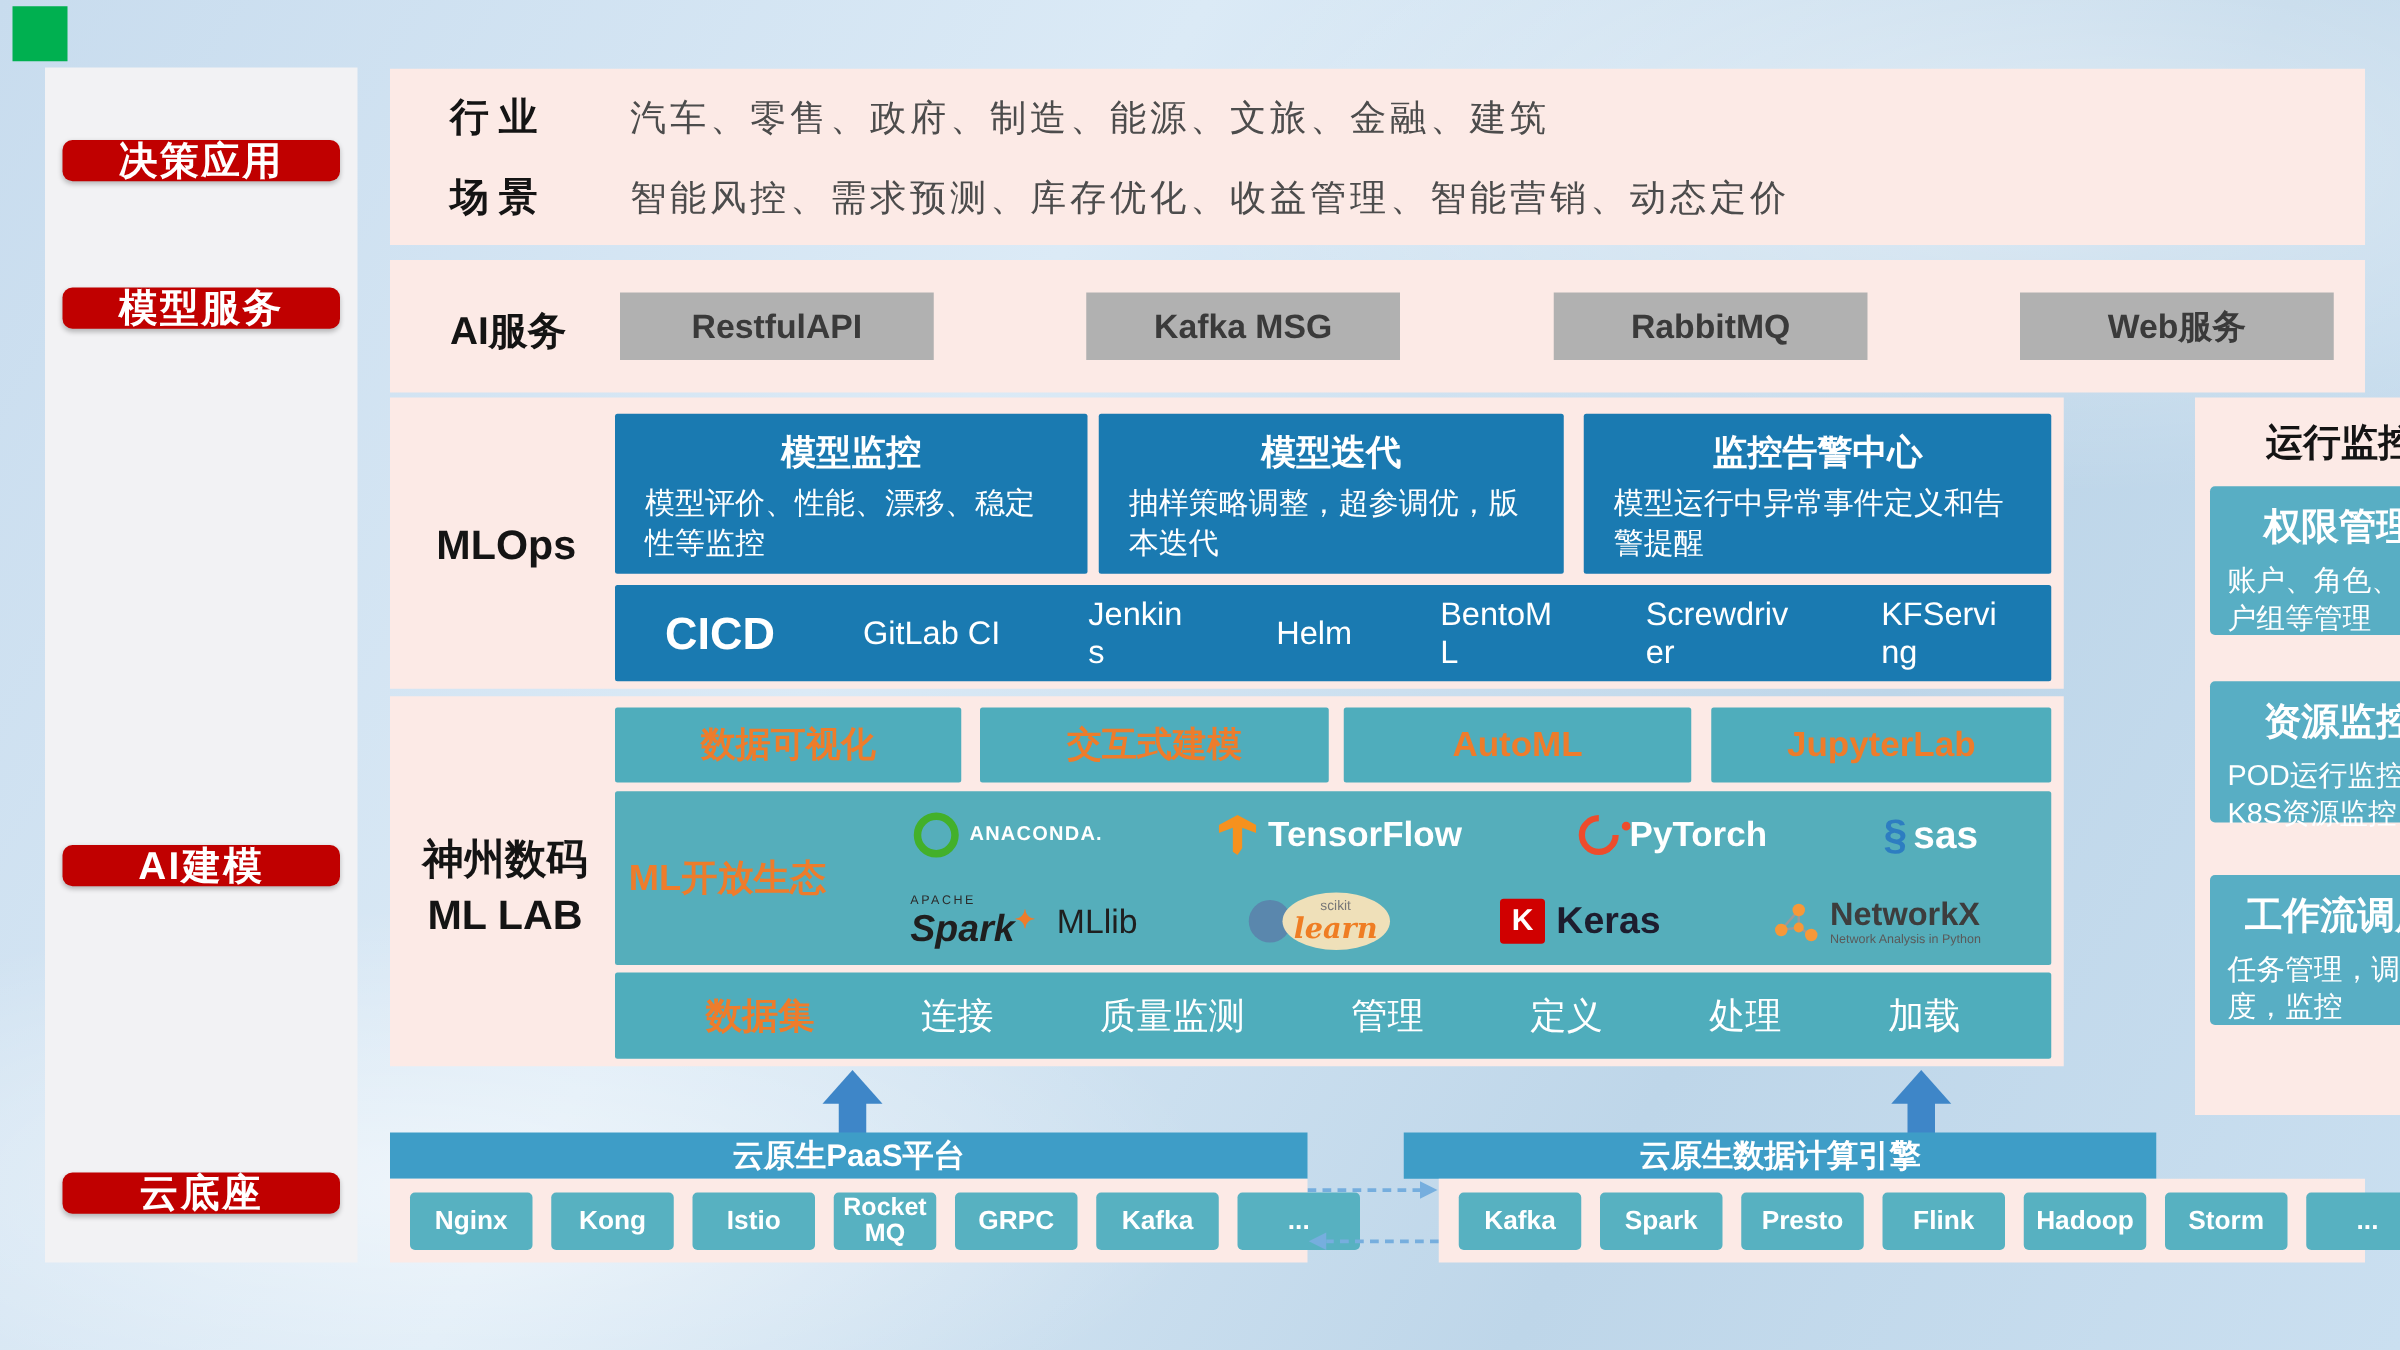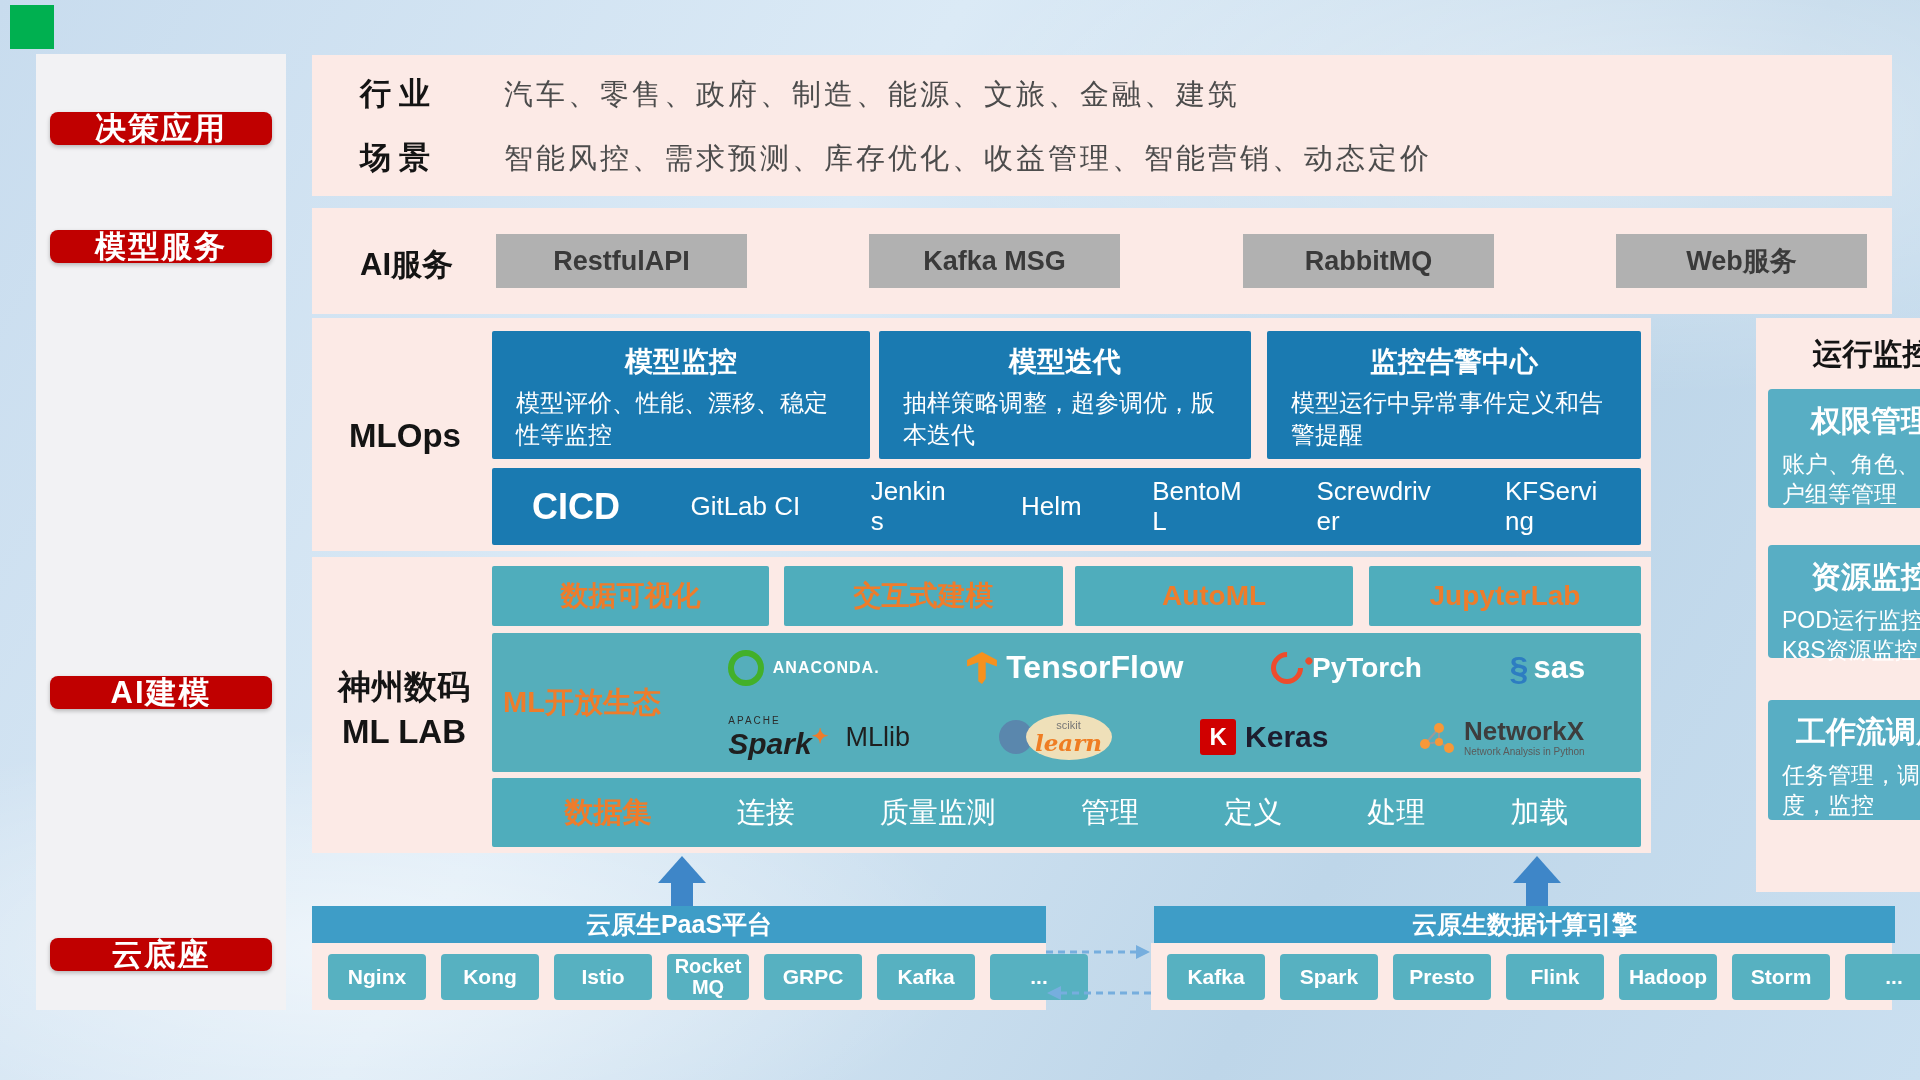--- a/index.html
+++ b/index.html
@@ -61,21 +61,21 @@
     position:absolute; left:180px; top:76px; width:1149px; height:139px; background:#55aebb; border-radius:2px;
     display:flex; align-items:stretch;
   }
   .eco-label { width:180px; display:flex; align-items:center; justify-content:center; color:#ee7c2b; font-size:29px; font-weight:bold; }
   .eco-rows { flex:1; display:flex; flex-direction:column; }
   .eco-row  { flex:1; display:flex; align-items:center; justify-content:space-around; padding:0 12px; }
   .logo { display:flex; align-items:center; gap:9px; }
 
   .ico-anaconda { width:24px; height:24px; border:6px solid #43b02a; border-radius:50%; }
   .anaconda-text { font-size:16px; font-weight:800; letter-spacing:1px; color:#fff; }
-  .tf-text { font-size:32px; font-weight:600; color:#fff; }
+  .tf-text { font-size:28px; font-weight:600; color:#fff; }
   .ico-pytorch { width:22px; height:22px; border:5px solid #ee4c2c; border-top-color:transparent; border-radius:50%; transform:rotate(45deg); position:relative; }
   .ico-pytorch::after { content:''; position:absolute; width:7px; height:7px; border-radius:50%; background:#ee4c2c; top:-13px; right:-3px; }
   .pt-text { font-size:28px; font-weight:600; color:#fff; }
   .ico-sas { font-size:34px; font-weight:bold; color:#2d7dc1; line-height:1; }
   .sas-text { font-size:31px; font-weight:800; color:#fff; margin-left:-4px; }
 
   .spark-block { display:flex; flex-direction:column; line-height:1; }
   .apache { font-size:10px; color:#2b2b2b; letter-spacing:2px; }
   .spark-text { font-size:30px; font-weight:800; font-style:italic; color:#1f1f1f; }
   .spark-star { color:#ee7c2b; font-size:20px; vertical-align:super; font-style:normal; }
@@ -272,21 +272,21 @@
   <div class="bstrip" style="left:312px; width:734px">
     <div class="bbtn">Nginx</div>
     <div class="bbtn">Kong</div>
     <div class="bbtn">Istio</div>
     <div class="bbtn brk" style="max-width:92px">RocketMQ</div>
     <div class="bbtn">GRPC</div>
     <div class="bbtn">Kafka</div>
     <div class="bbtn">...</div>
   </div>
 
-  <div class="bheader" style="left:1154px; width:741px">云原生数据计算引擎</div>
+  <div class="bheader" style="left:1123px; width:602px">云原生数据计算引擎</div>
   <div class="bstrip" style="left:1151px; width:741px">
     <div class="bbtn">Kafka</div>
     <div class="bbtn">Spark</div>
     <div class="bbtn">Presto</div>
     <div class="bbtn">Flink</div>
     <div class="bbtn">Hadoop</div>
     <div class="bbtn">Storm</div>
     <div class="bbtn">...</div>
   </div>
 

